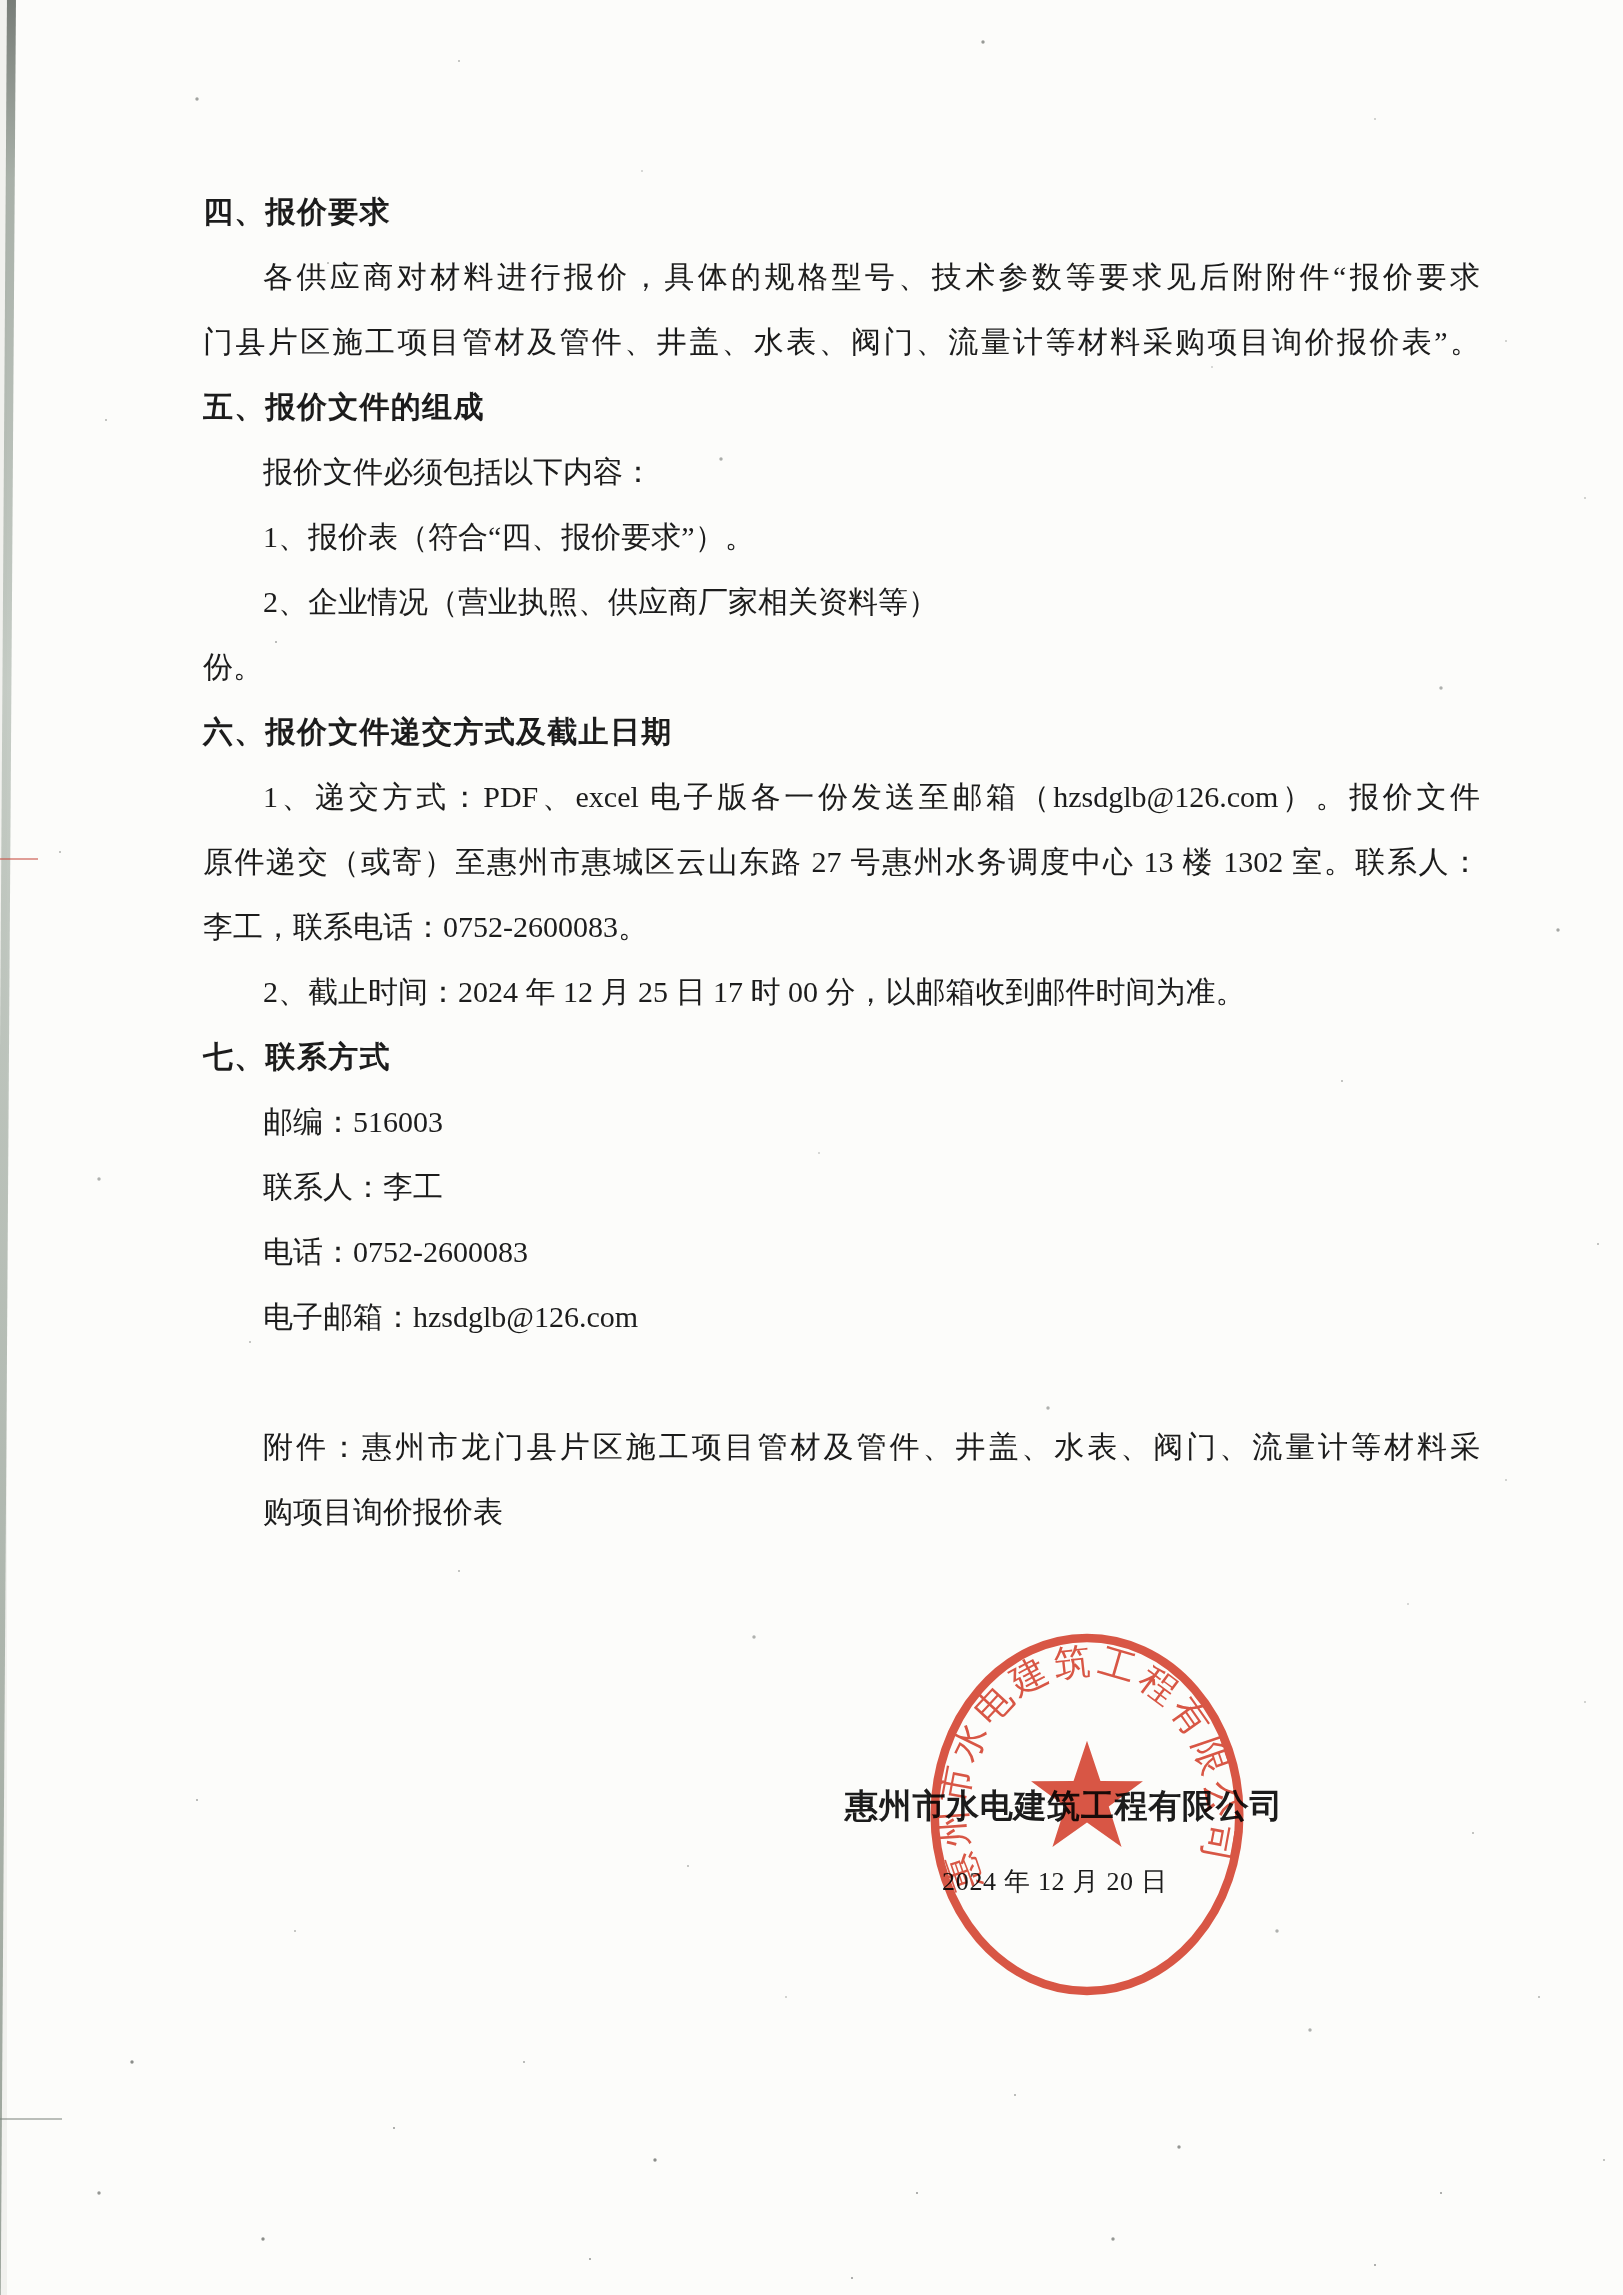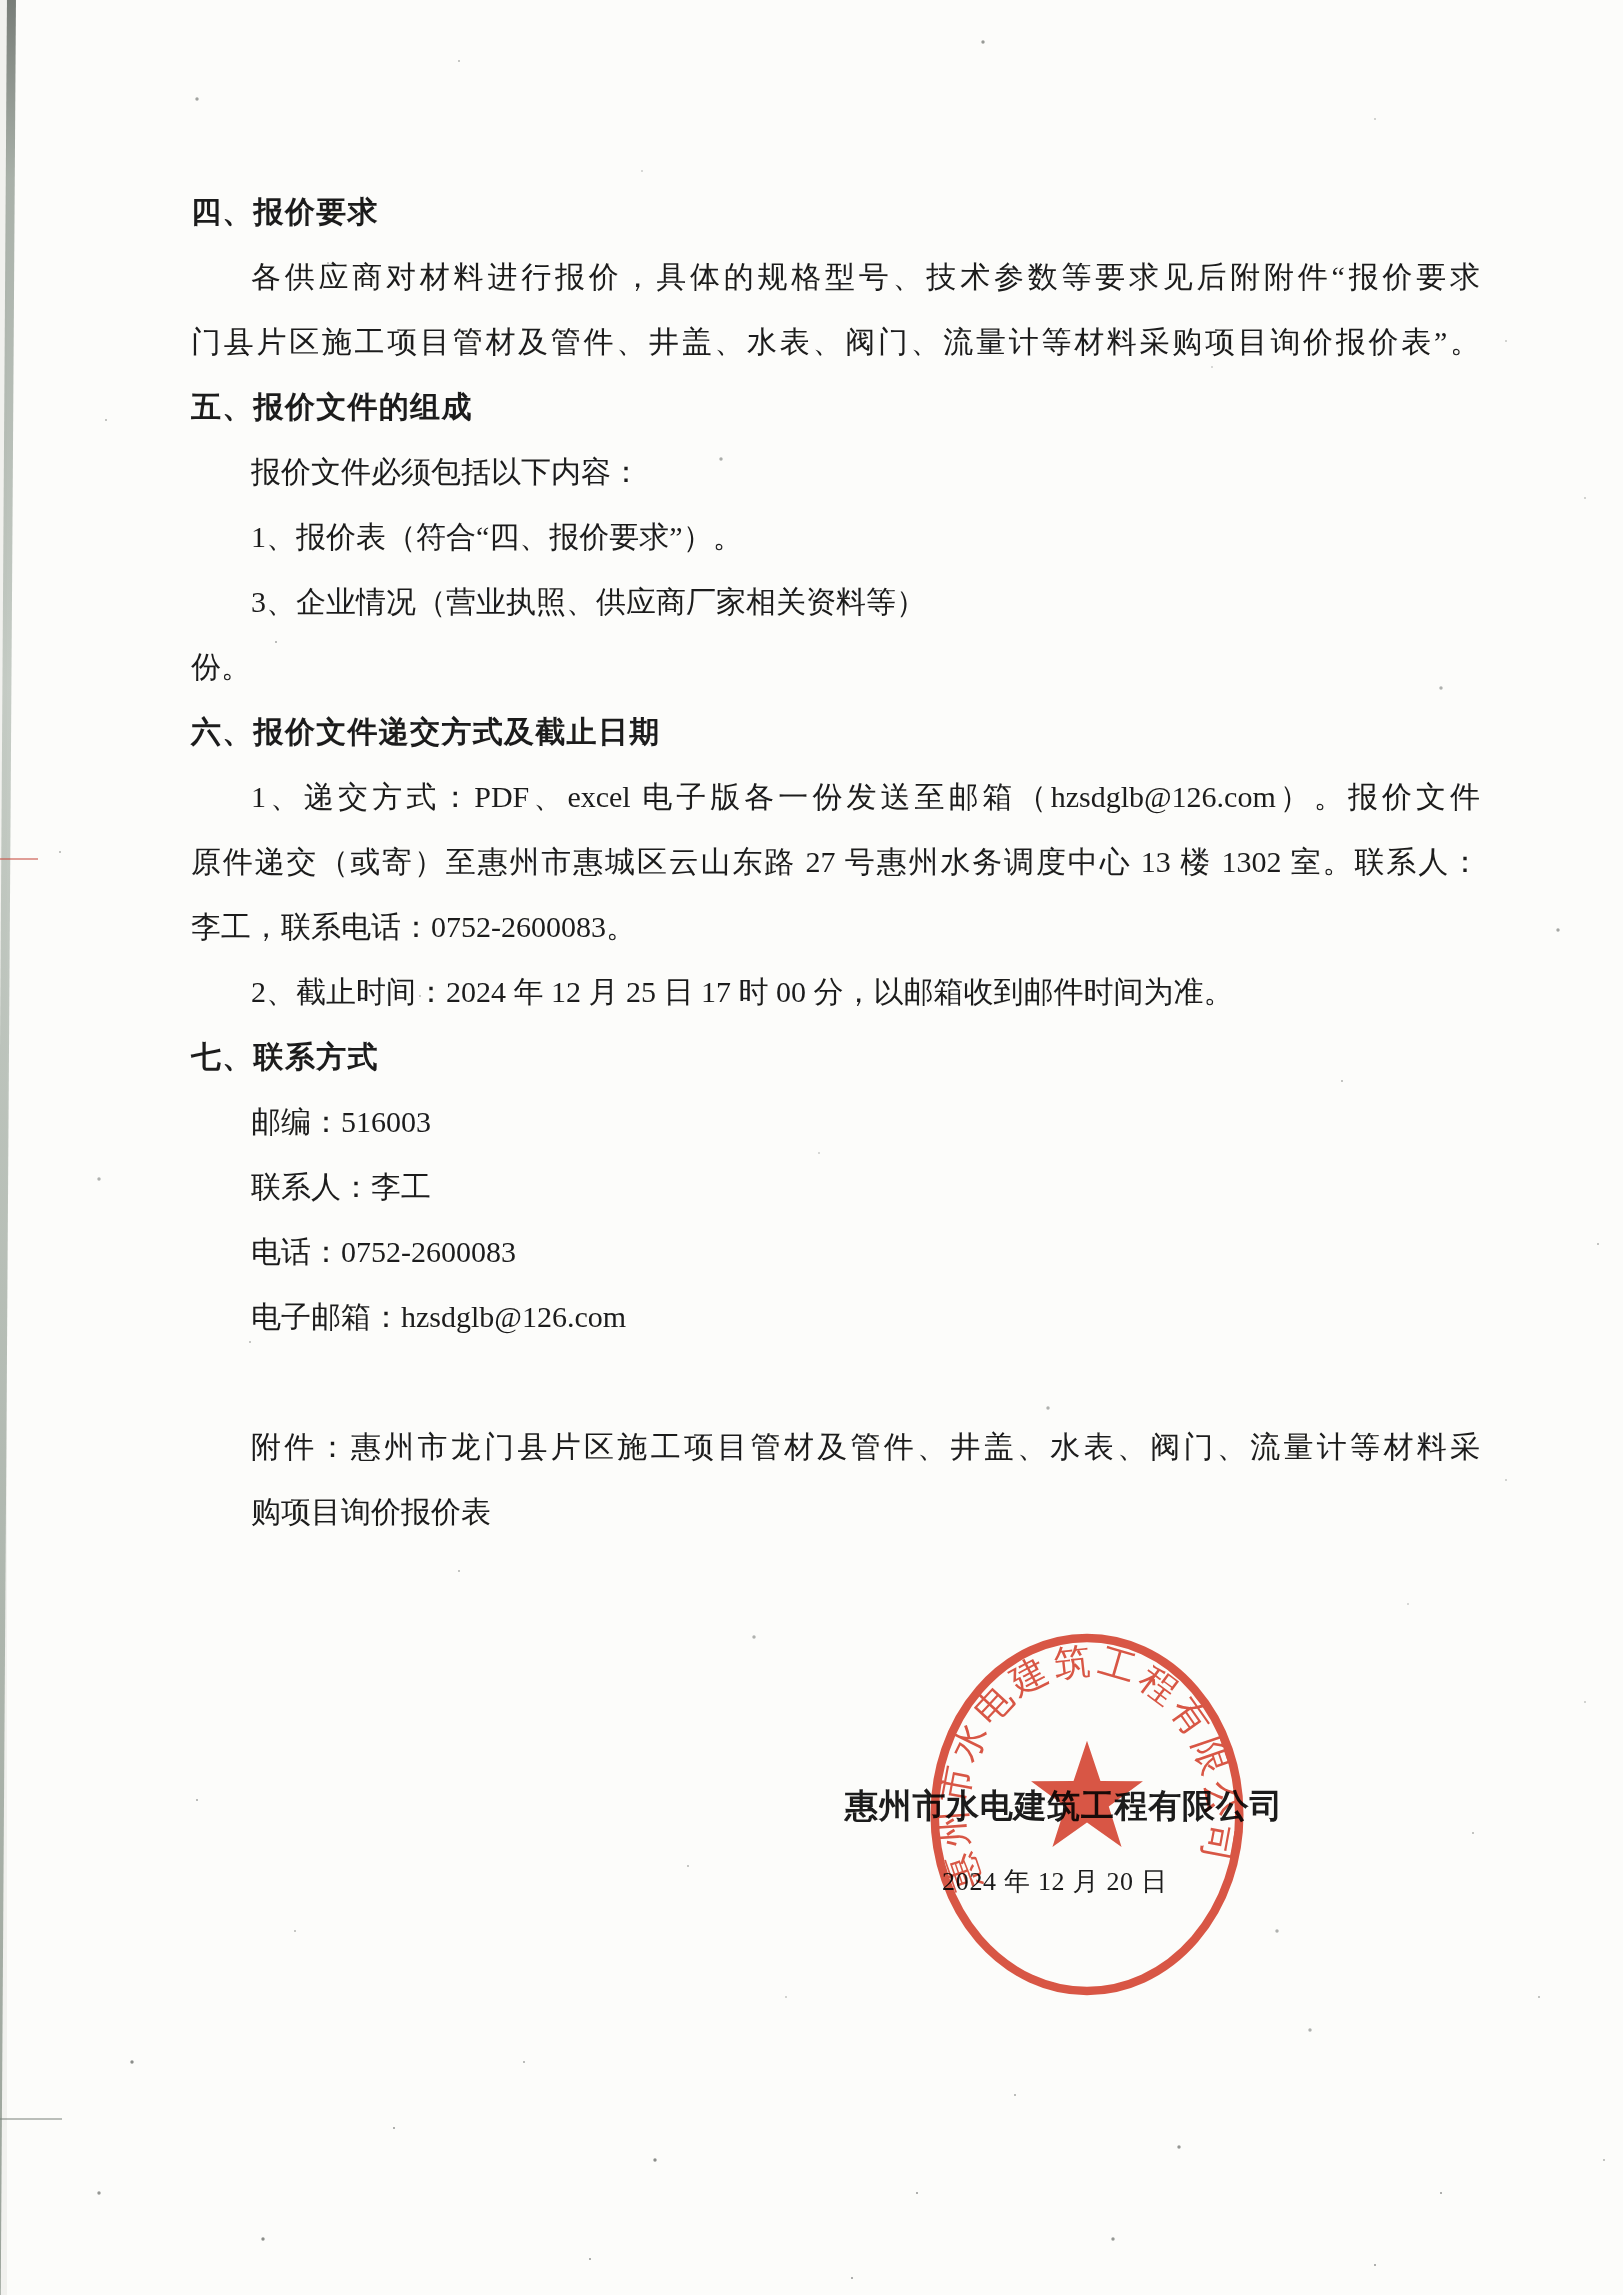--- a/index.html
+++ b/index.html
@@ -61,21 +61,21 @@
       1472px 1832px 0 0 rgba(60,65,60,.4), 1211px 366px 0 0 rgba(90,95,90,.3),
       641px 170px 0 0 rgba(90,95,90,.3), 1407px 1603px 0 0 rgba(90,95,90,.3);
   }
   
   .doc{
     position:absolute;left:191px;top:0;width:1289px;
     padding-top:179px;
     font-size:30px;
     line-height:65px;
   }
-  .line{white-space:pre-wrap;}
+  .line{white-space:pre-wrap;margin-left:12px;}
   .line.blank{height:65px;}
   .heading{
     font-weight:700;
     font-family:"Liberation Sans","DejaVu Sans",sans-serif;
     letter-spacing:1.3px;
   }
   .indent{text-indent:60px;}
   .justify{text-align:justify;text-align-last:justify;}
   
   .sig-company{
@@ -104,21 +104,21 @@
   <div class="artifact-gray-line"></div>
   <div class="speckles"></div>
 
   <div class="doc">
     <div class="line heading">四、报价要求</div>
     <div class="line indent justify">各供应商对材料进行报价，具体的规格型号、技术参数等要求见后附附件“报价要求</div>
     <div class="line justify">门县片区施工项目管材及管件、井盖、水表、阀门、流量计等材料采购项目询价报价表”。</div>
     <div class="line heading">五、报价文件的组成</div>
     <div class="line indent">报价文件必须包括以下内容：</div>
     <div class="line indent">1、报价表（符合“四、报价要求”）。</div>
-    <div class="line indent">3、企业情况（营业执照、供应商厂家相关资料等）</div>
+    <div class="line indent">2、企业情况（营业执照、供应商厂家相关资料等）</div>
     <div class="line">份。</div>
     <div class="line heading">六、报价文件递交方式及截止日期</div>
     <div class="line indent justify">1、递交方式：PDF、excel 电子版各一份发送至邮箱（hzsdglb@126.com）。报价文件</div>
     <div class="line justify">原件递交（或寄）至惠州市惠城区云山东路 27 号惠州水务调度中心 13 楼 1302 室。联系人：</div>
     <div class="line">李工，联系电话：0752-2600083。</div>
     <div class="line indent">2、截止时间：2024 年 12 月 25 日 17 时 00 分，以邮箱收到邮件时间为准。</div>
     <div class="line heading">七、联系方式</div>
     <div class="line indent">邮编：516003</div>
     <div class="line indent">联系人：李工</div>
     <div class="line indent">电话：0752-2600083</div>

